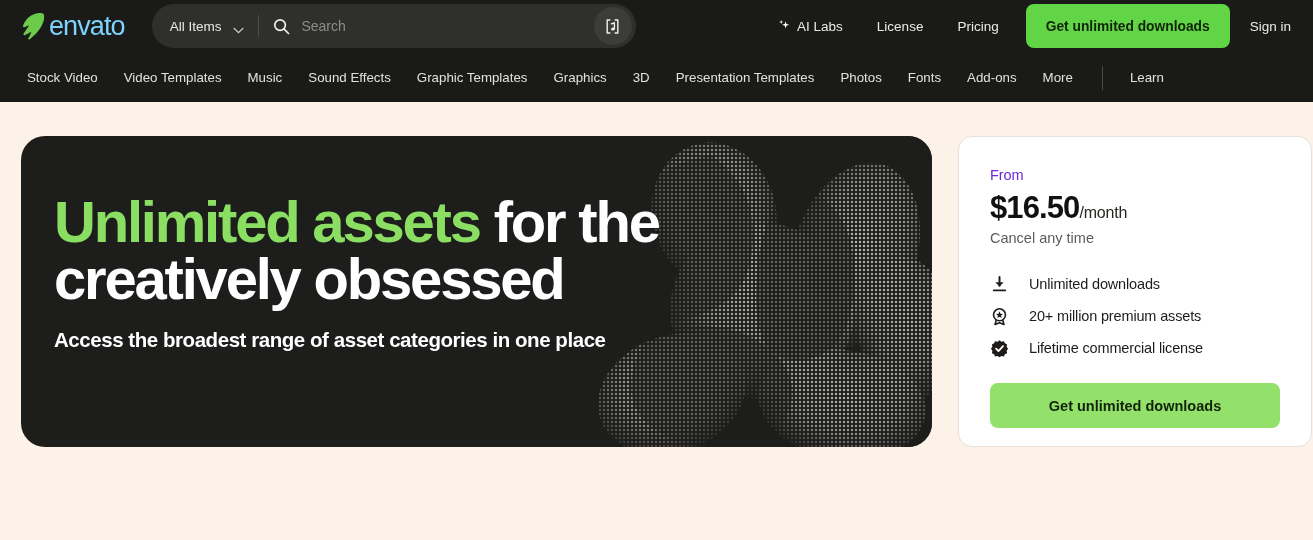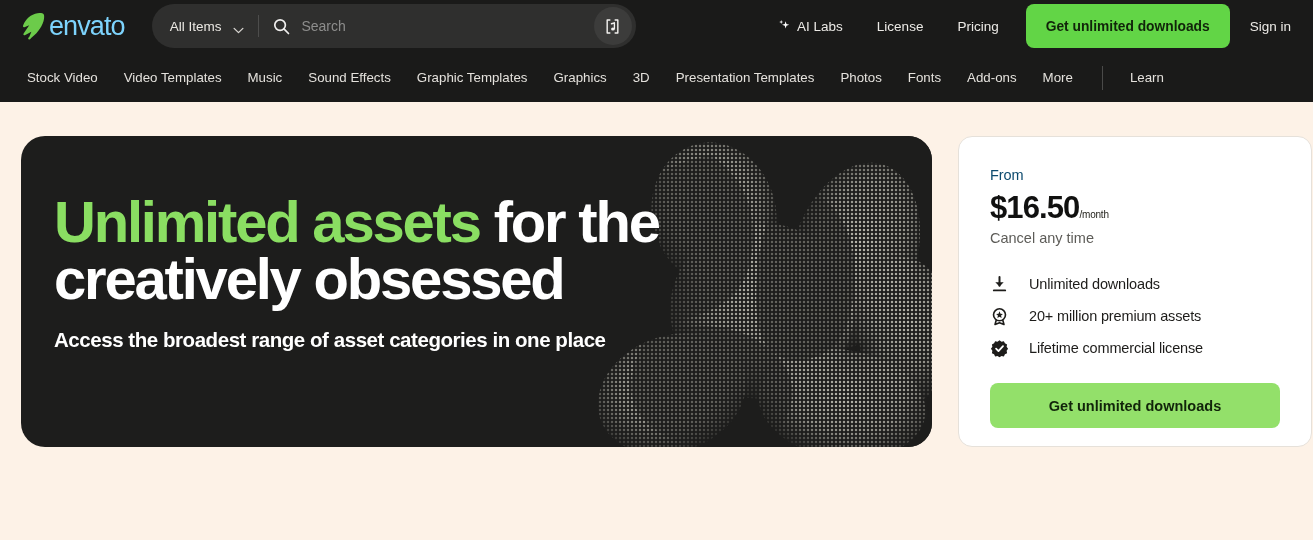--- a/index.html
+++ b/index.html
@@ -168,36 +168,36 @@
     width: 354px;
     height: 311px;
     background: #ffffff;
     border: 1px solid #e6e1da;
     border-radius: 14px;
     padding: 30px 31px 0 31px;
     flex: 0 0 auto;
   }
   .pc-from {
     font-size: 14.5px;
-    color: #0c4a6e;
+    color: #6d28d9;
     letter-spacing: -0.1px;
   }
   .pc-price-row {
     margin-top: 7px;
     display: flex;
     align-items: baseline;
   }
   .pc-price {
     font-size: 31px;
     font-weight: bold;
     color: #111110;
     letter-spacing: -0.9px;
   }
   .pc-period {
-    font-size: 10px;
+    font-size: 16px;
     color: #26251f;
     letter-spacing: -0.2px;
   }
   .pc-cancel {
     margin-top: 4px;
     font-size: 14.5px;
     color: #5d5c58;
   }
   .features { margin-top: 22px; }
   .feat {

